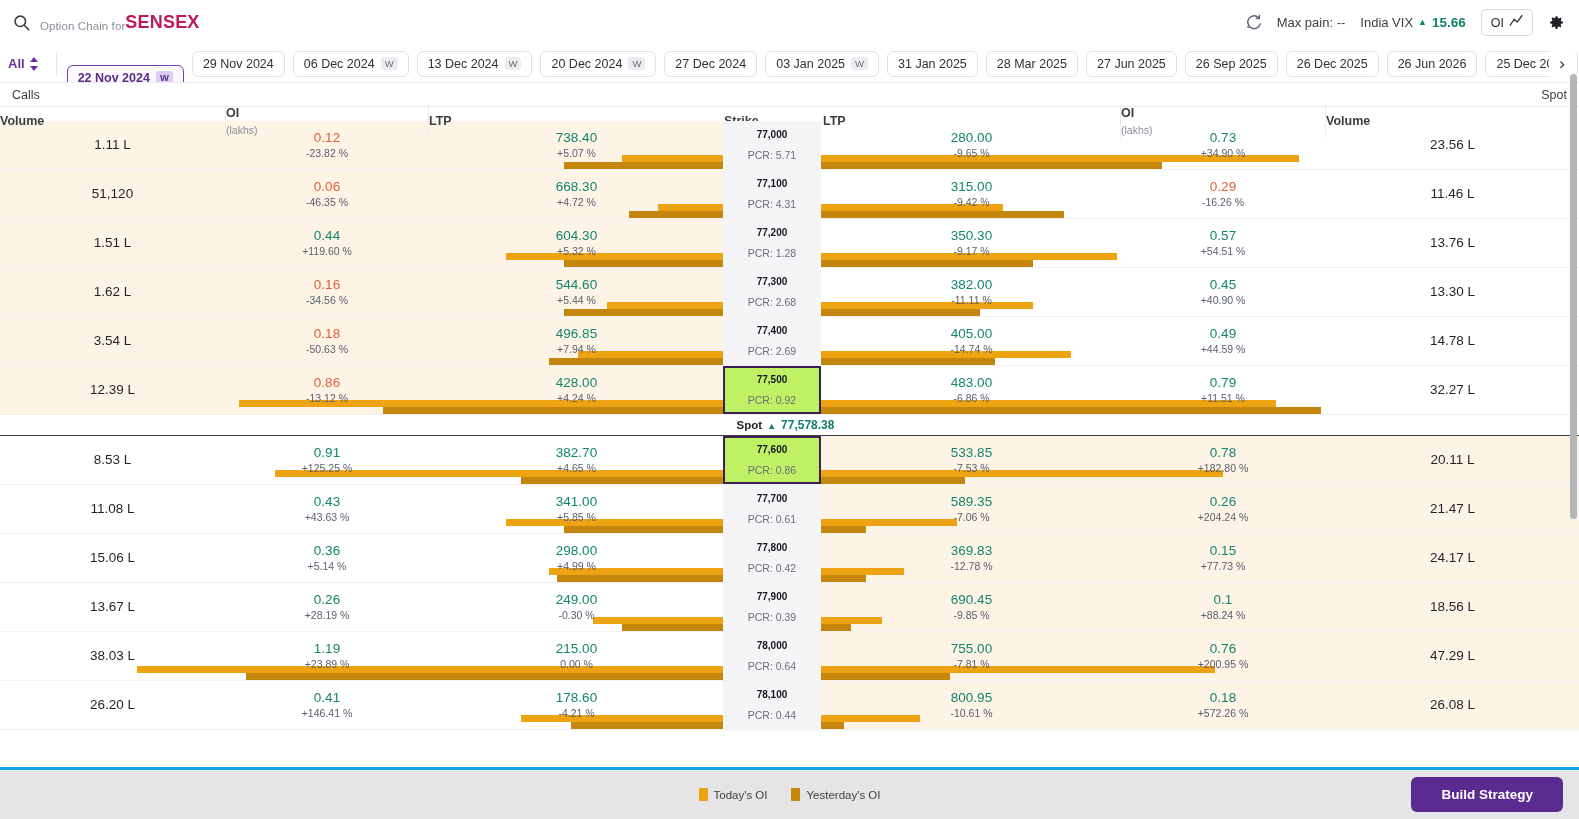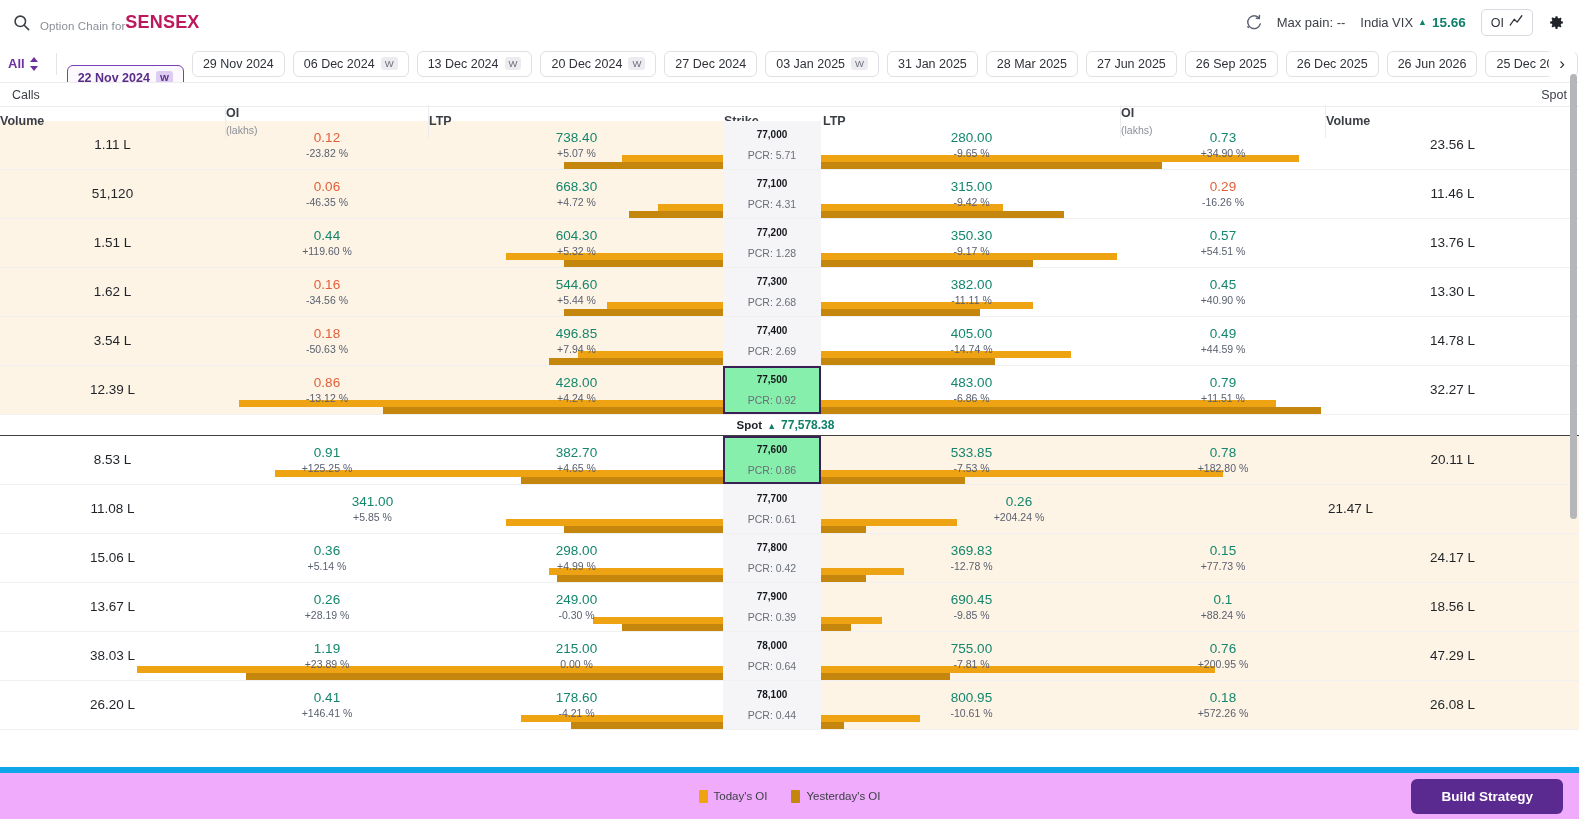--- a/index.html
+++ b/index.html
@@ -152,21 +152,21 @@
 
   
   .strikecell {
     position: absolute; left: 723px; width: 98px; top: 0; bottom: 0;
     background: #f5f5f8; z-index: 3;
     display: flex; flex-direction: column;
     align-items: center; justify-content: center;
   }
   .strikecell .sv { font-size: 10px; font-weight: bold; color: #14171c; text-align: center; }
   .strikecell .pcr { font-size: 10.5px; color: #6a6f78; margin-top: 9px; }
-  .strikecell.atm { border: 2px solid #3b2055; background: #86efac; }
+  .strikecell.atm { border: 2px solid #3b2055; background: #bef264; }
 
   
   .bar {
     position: absolute; height: 7px; z-index: 1;
   }
   .bar.today { background: #eda312; }
   .bar.yest  { background: #c4860c; }
 
   
   .spotrow {
@@ -184,22 +184,22 @@
   .vscroll {
     position: absolute; right: 2px; top: 74px;
     width: 7px; height: 445px; border-radius: 4px;
     background: #b4b6ba; z-index: 20; cursor: pointer;
   }
 
   
   .footer {
     position: absolute; left: 0; right: 0; bottom: 0;
     height: 52px;
-    border-top: 6px solid #0ea5e9;
-    background: #f0abfc;
+    border-top: 3px solid #0ea5e9;
+    background: #e5e5e5;
     display: flex; align-items: center;
   }
   .legend {
     position: absolute; left: 0; right: 0;
     display: flex; align-items: center; justify-content: center; gap: 24px;
     font-size: 11.5px; color: #3b3f45;
   }
   .legend .item { display: flex; align-items: center; gap: 6px; }
   .swatch { width: 9px; height: 13px; border-radius: 1px; }
   .sw-today { background: #eda312; }
@@ -608,20 +608,24 @@
       <div class="bar yest" style="right: 856px; width: 202.44px; bottom: 0px;"></div>
       <div class="bar today" style="left: 821px; width: 401.74px; bottom: 7px;"></div>
       <div class="bar yest" style="left: 821px; width: 144.02px; bottom: 0px;"></div>
     </div>
     <div class="row">
       <div class="halfbg bg-call otm"></div>
       <div class="halfbg bg-put itm"></div>
       <div class="cell c-vol">
         <div class="v1 plain">11.08 L</div>
       </div>
+      <div class="cell c-oi">
+        <div class="v1 green">0.43</div>
+        <div class="v2">+43.63 %</div>
+      </div>
       <div class="cell c-ltp">
         <div class="v1 green">341.00</div>
         <div class="v2">+5.85 %</div>
       </div>
       <div class="cell c-strk">
         <div class="v1 plain"></div>
       </div>
       <div class="cell p-ltp">
         <div class="v1 green">589.35</div>
         <div class="v2">-7.06 %</div>

